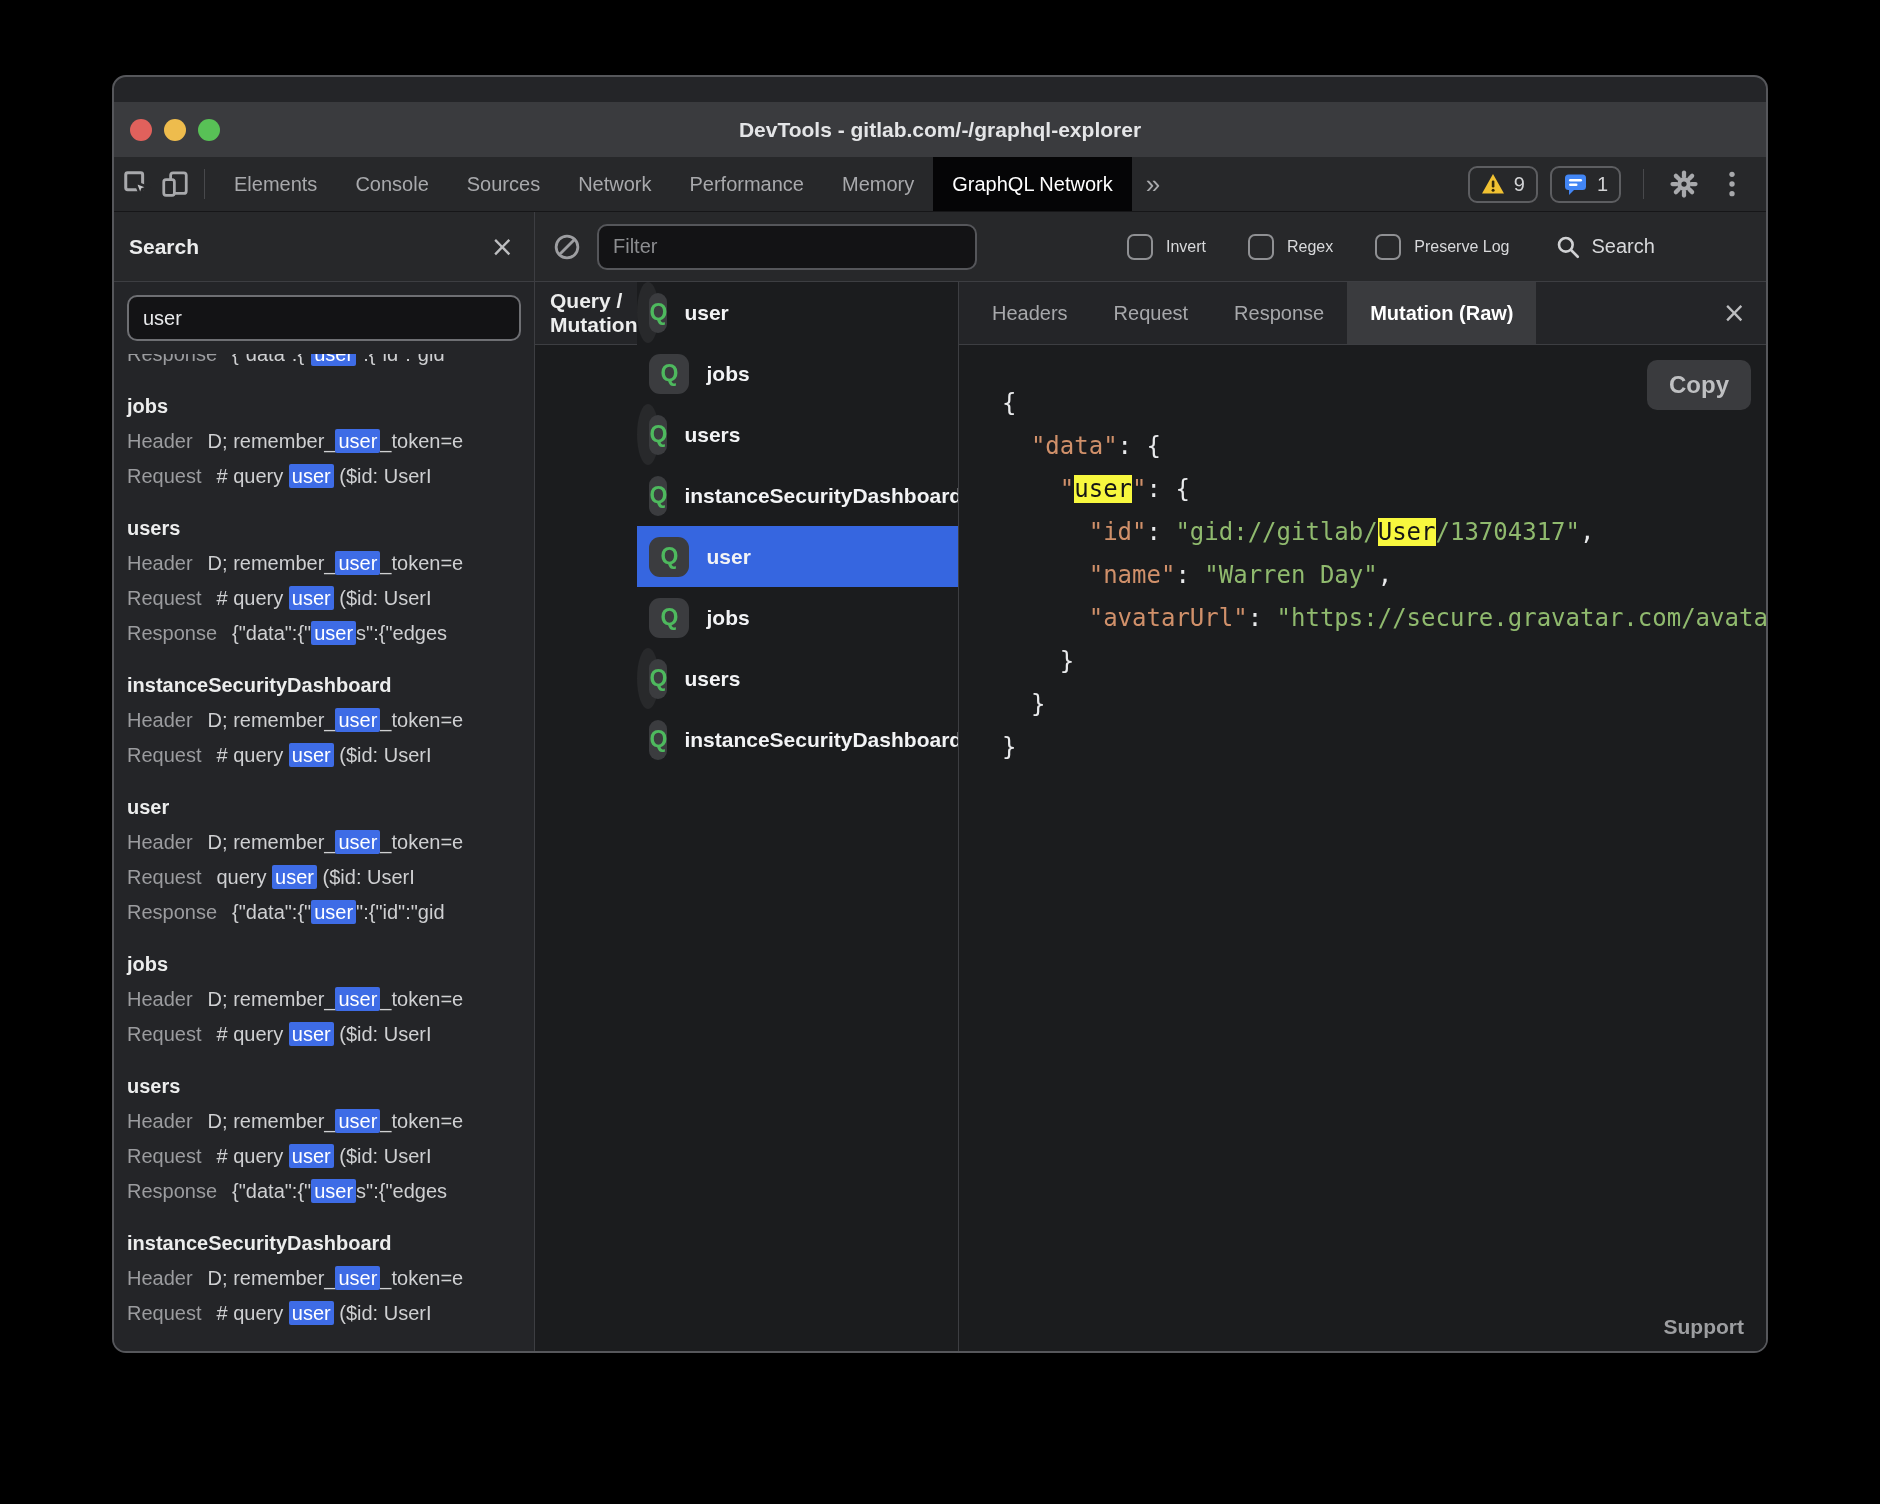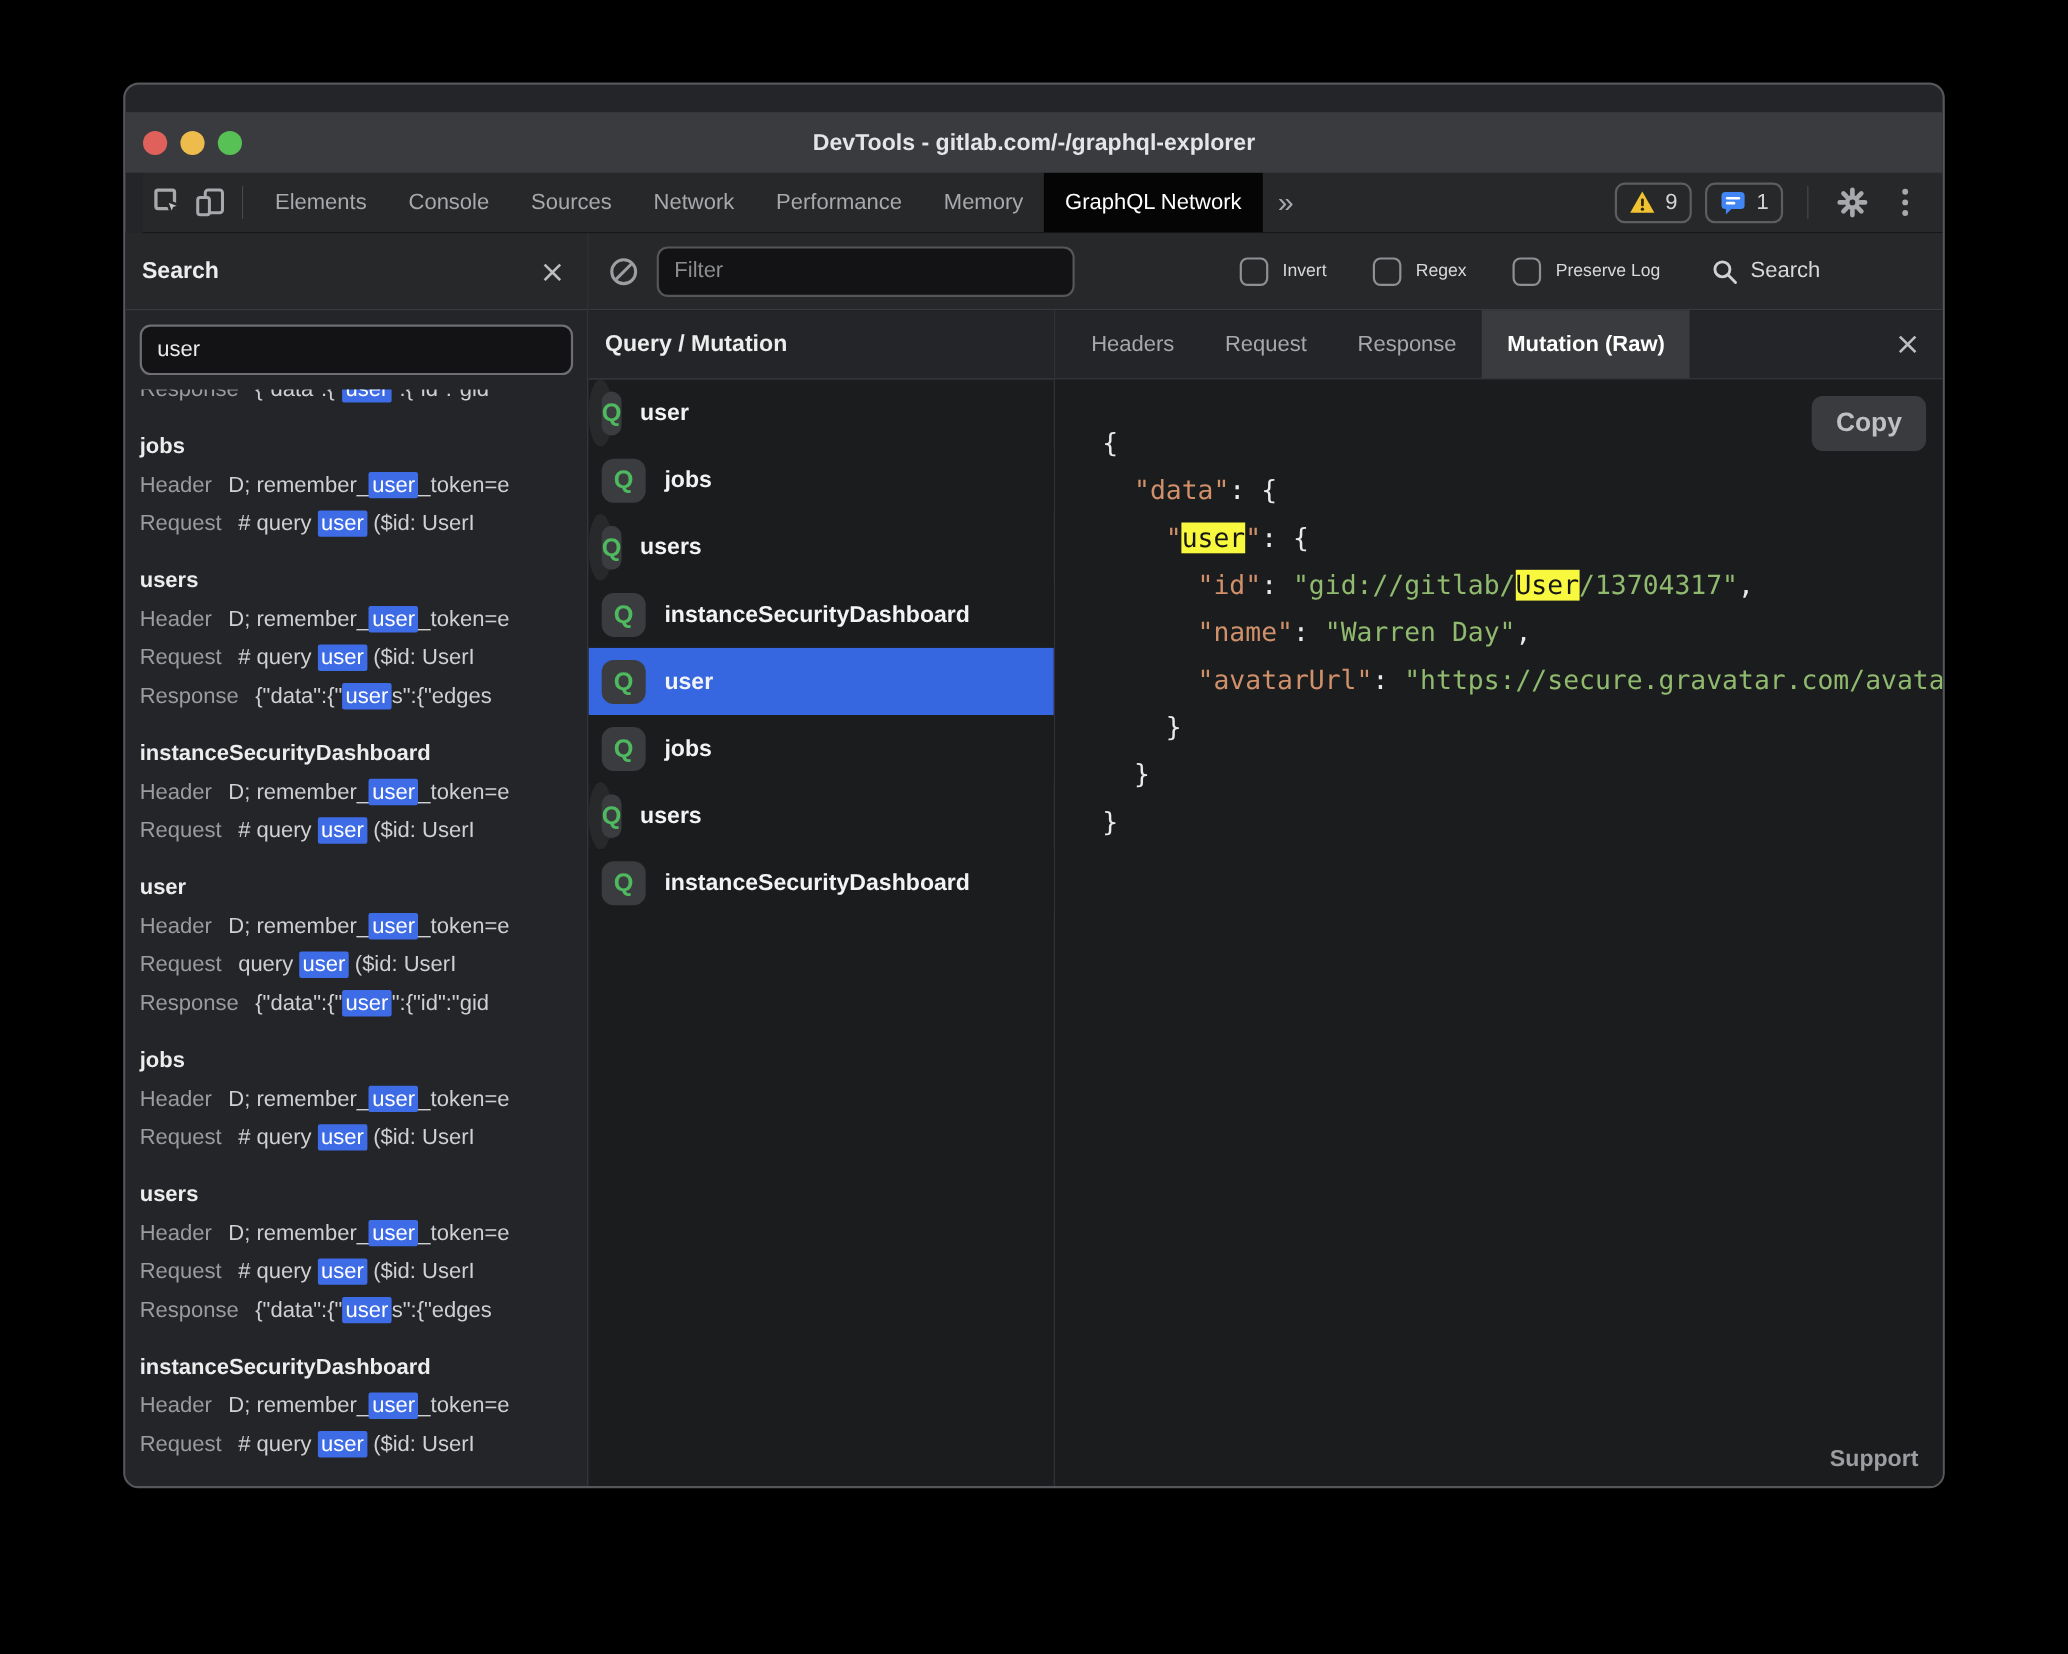--- a/index.html
+++ b/index.html
@@ -13,21 +13,21 @@
   
   .titlebar { height:55px; flex:0 0 55px; background:#3a3b3e; position:relative;
               display:flex; align-items:center; justify-content:center;margin-top:25px; }
   .lights { position:absolute; left:16px; top:0; bottom:0; display:flex; align-items:center; gap:12px; }
   .light { width:22px; height:22px; border-radius:50%; }
   .light.red { background:#e0615c; } .light.yellow { background:#eebc4d; } .light.green { background:#58c156; }
   .win-title { color:#e4e5e7; font-weight:700; font-size:21px; }
 
   
   .tabbar { height:55px; flex:0 0 55px; background:#27282a; display:flex; align-items:stretch;
-            padding-left:4px; border-bottom:1px solid #161618;margin-left:16px; }
+            padding-left:4px; border-bottom:1px solid #161618; }
   .tb-icon { width:38px; display:flex; align-items:center; justify-content:center; }
   .tb-sep { width:1px; height:30px; background:#48494c; margin:auto 10px; }
   .tabs { display:flex; align-items:stretch; }
   .tab { display:flex; align-items:center; padding:0 19px; color:#a8a9ac; font-size:20px; white-space:nowrap; }
   .tab.selected { background:#050506; color:#fff; }
   .more { display:flex; align-items:center; padding:0 14px; color:#a8a9ac; font-size:26px; }
   .tb-right { margin-left:auto; display:flex; align-items:center; gap:12px; padding-right:16px; }
   .badge { display:flex; align-items:center; gap:9px; height:37px; padding:0 11px;
            border:2px solid #5d5e61; border-radius:9px; color:#d2d3d5; font-size:20px; }
   .icon-btn { display:flex; align-items:center; justify-content:center; width:36px; height:36px; }
@@ -63,21 +63,21 @@
   .filter-input::placeholder { color:#8c8d90; }
   .cbs { display:flex; align-items:center; gap:42px; margin-left:150px; }
   .cb { display:flex; align-items:center; gap:13px; color:#d8d9db; font-size:16px; }
   .cb-box { width:26px; height:26px; border:2px solid #8f9093; border-radius:7px; }
   .fb-search { display:flex; align-items:center; gap:10px; margin-left:46px; color:#d8d9db; font-size:20px; }
 
   .main-row { flex:1; display:flex; min-height:0; min-width:0; }
 
   
   .query-panel { width:424px; flex:0 0 424px; background:#1b1c1e; border-right:1px solid #3d3e42;
-                 display:flex; flex-direction:column; min-height:0; }
+                 display:flex; flex-direction:row; min-height:0; }
   .panel-head2 { height:63px; flex:0 0 63px; background:#242528; border-bottom:1px solid #3d3e42;
                  display:flex; align-items:center; padding-left:15px; }
   .query-list { flex:1; overflow:hidden; }
   .q-row { height:61px; display:flex; align-items:center; padding-left:12px; gap:17px; }
   .q-row.light { background:#28292b; } .q-row.dark { background:#1b1c1e; }
   .q-row.selected { background:#3666e0; }
   .q-badge { width:40px; height:40px; border-radius:11px; background:#3b3c3f; display:flex;
              align-items:center; justify-content:center; color:#4eb95e; font-weight:700; font-size:23px; }
   .q-label { font-weight:700; font-size:21px; color:#f2f3f5; white-space:nowrap; }
 

